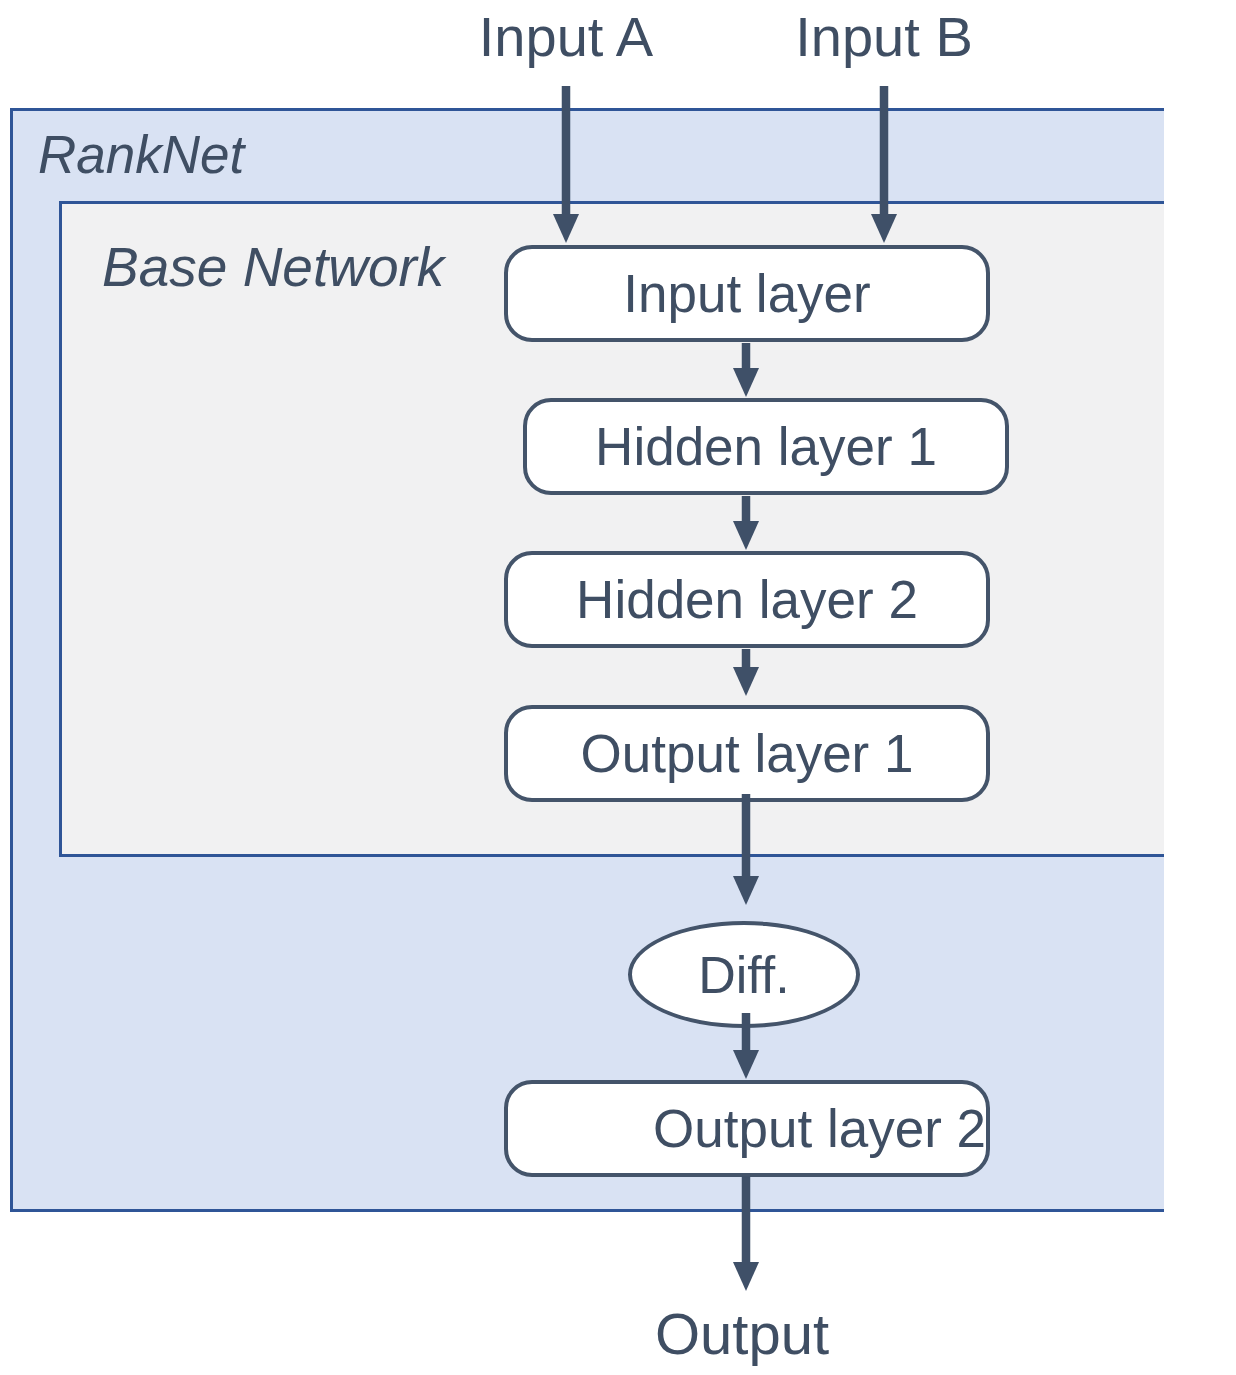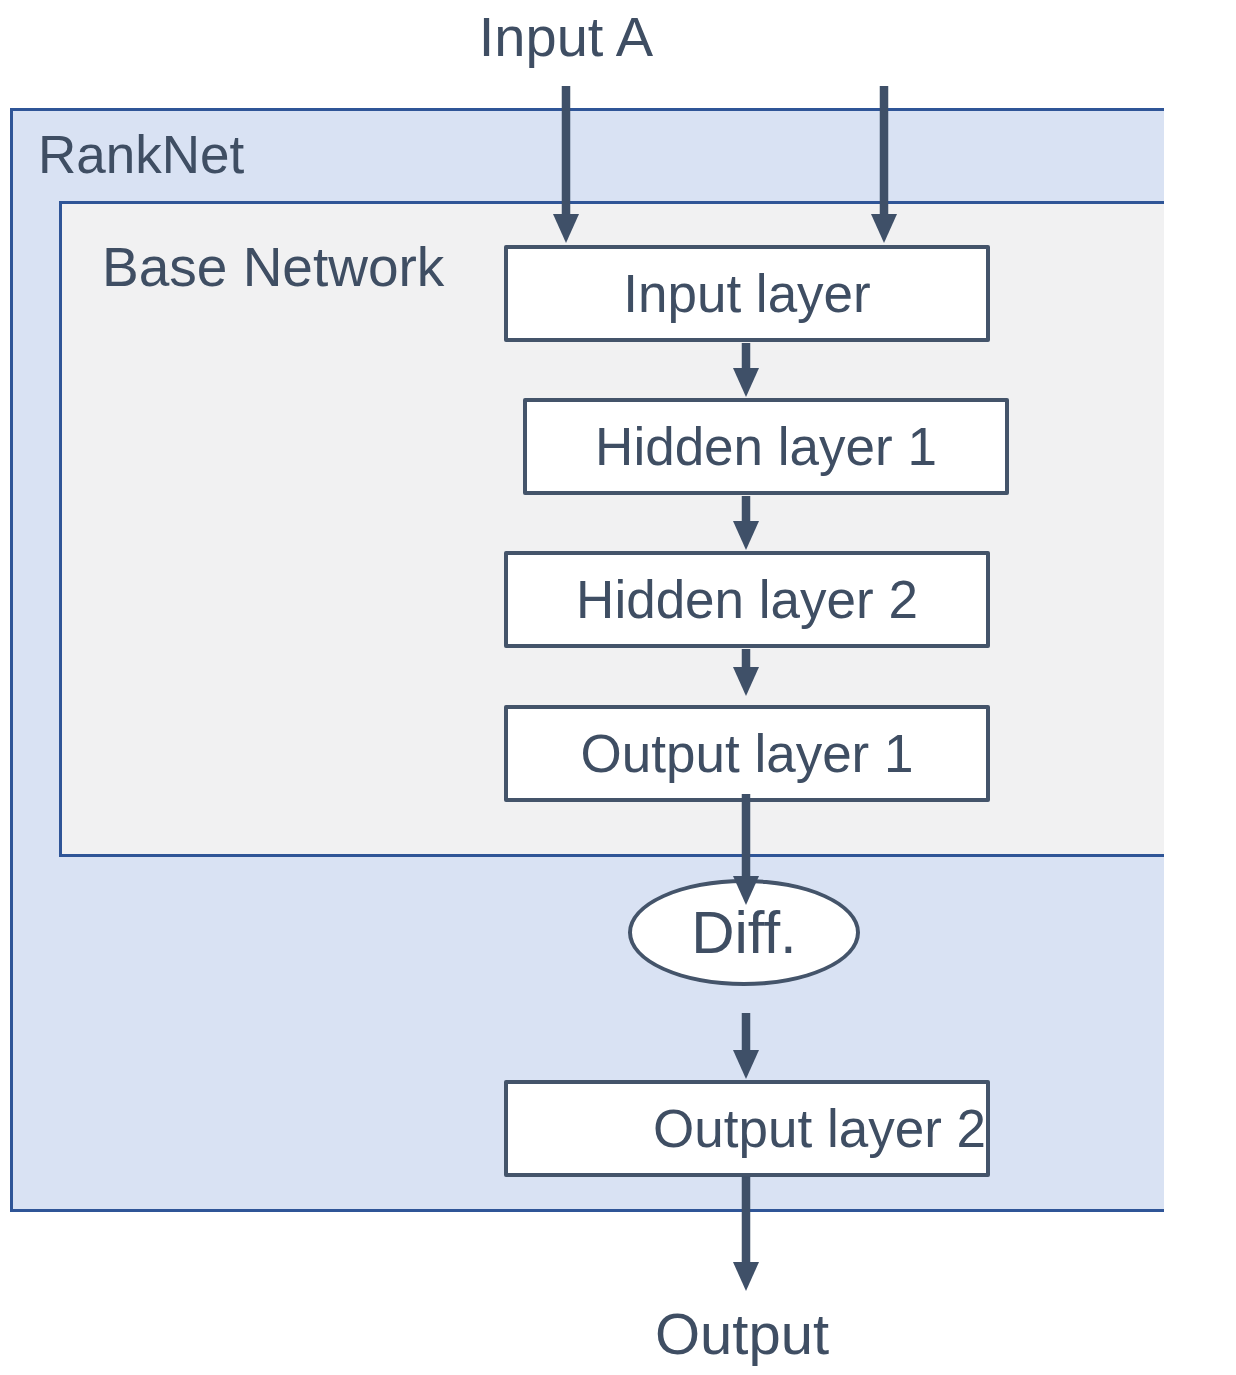--- a/index.html
+++ b/index.html
@@ -42,51 +42,52 @@
     width: 1208px; height: 1104px;
     background: var(--ranknet-fill);
   }
   .base-frame {
     left: 59px; top: 201px;
     width: 1112px; height: 656px;
     background: var(--base-network-fill);
   }
   .frame-label {
     position: absolute;
+    font-style: italic;
     color: var(--text);
     line-height: 1;
     white-space: nowrap;
   }
   .ranknet-label { left: 38px; top: 128px; font-size: 53px; }
   .base-label   { left: 102px; top: 240px; font-size: 55px; }
   .node {
     position: absolute;
     left: 504px;
     width: 486px;
     height: 97px;
     background: var(--node-fill);
     border: 4px solid var(--node-border);
-    border-radius: 2px;
+    border-radius: 28px;
     display: flex;
     align-items: center;
     justify-content: center;
     font-size: 53px;
     color: var(--text);
     white-space: nowrap;
   }
   .node-input-layer   { top: 245px; }
   .node-hidden-1      { top: 398px; margin-left: 19px; }
   .node-hidden-2      { top: 551px; }
   .node-output-1      { top: 697px; margin-top: 8px; }
   .node-output-2      { top: 1080px; justify-content: flex-end; }
   .node-diff {
-    left: 628px; top: 879px;
+    left: 628px; top: 921px;
     width: 232px; height: 107px;
     border-radius: 50%;
-    font-size: 60px;
+    font-size: 52px;
   }
   .bottom-label {
     position: absolute;
     left: 742px;
     top: 1302px;
     transform: translateX(-50%);
     font-size: 58px;
     line-height: 1.1;
     color: var(--text);
     white-space: nowrap;
@@ -99,20 +100,21 @@
   }
   .arrow line { stroke: var(--arrow); stroke-width: 8.5; }
   .arrow polygon { fill: var(--arrow); }
 </style>
 </head>
 <body>
 
 <div class="canvas">
 
   <div class="top-label" style="left:566px">Input A</div>
+  <div class="top-label" style="left:884px">Input B</div>
 
   <div class="frame ranknet-frame"></div>
   <div class="frame-label ranknet-label">RankNet</div>
 
   <div class="frame base-frame"></div>
   <div class="frame-label base-label">Base Network</div>
 
   <div class="node node-input-layer">
     <span>Input layer</span>
   </div>

